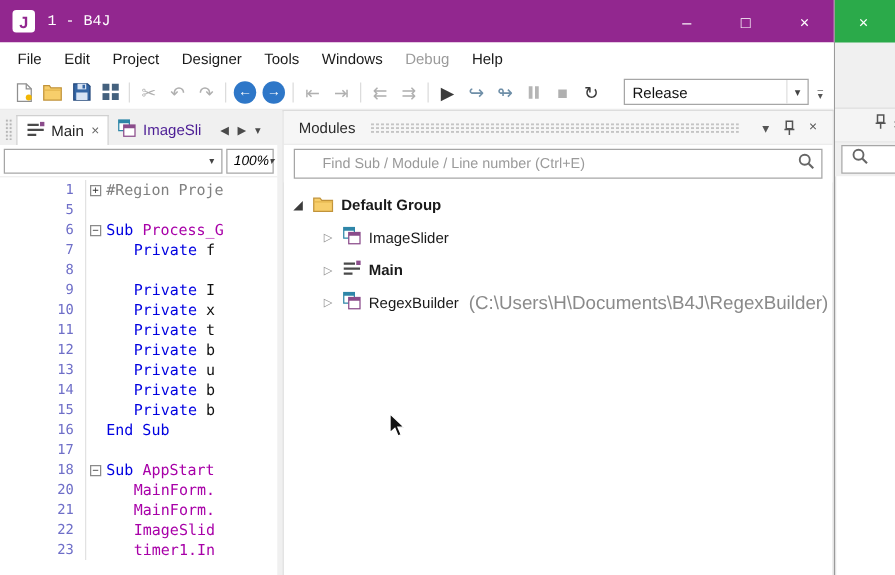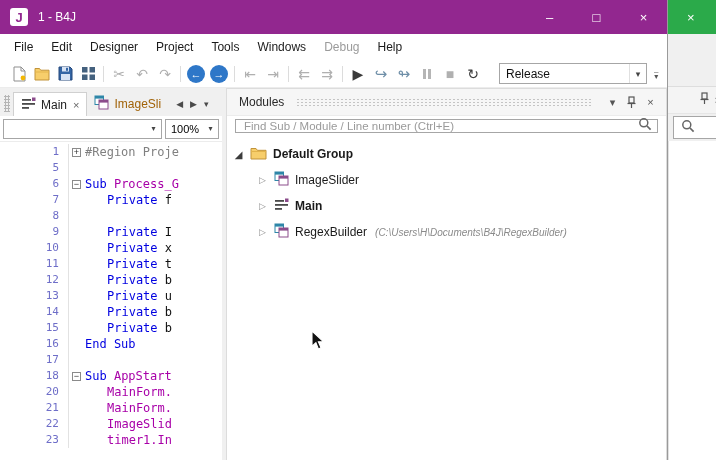--- a/index.html
+++ b/index.html
@@ -6,21 +6,21 @@
   body { font-family:"Liberation Sans", sans-serif; background:#d8d8d8; }
   .screen { position:relative; width:716px; height:460px; overflow:hidden; background:#f0f0f0; }
 
   
   .main-window { position:absolute; left:0; top:0; width:668px; height:460px; background:#fff;
                  display:flex; flex-direction:column; border-right:1px solid #9a9a9a; }
 
   .titlebar { height:34px; background:var(--title); display:flex; align-items:center; padding-left:10px; flex:none; }
   .app-icon { width:18px; height:18px; background:#fff; color:var(--title); font-weight:bold; font-size:13px;
               display:flex; align-items:center; justify-content:center; border-radius:3px; }
-  .title-text { margin-left:10px; font-size:12px; color:#fff; }
+  .title-text { margin-left:10px; font-size:12px; color:#fff;font-family:Liberation Mono, monospace; }
   .win-buttons { margin-left:auto; display:flex; height:100%; }
   .win-btn { width:47px; display:flex; align-items:center; justify-content:center; font-size:13px; color:#fff; }
 
   .menubar { height:26px; background:#fff; display:flex; align-items:center; padding-left:5px; font-size:12px; color:#1a1a1a; flex:none; }
   .menu-item { padding:0 9px; height:100%; display:flex; align-items:center; }
   .menu-item.disabled { color:#9b9b9b; }
 
   .toolbar { height:28px; background:#fff; display:flex; align-items:center; padding-left:8px; gap:1px; flex:none; border-bottom:1px solid #ececec; }
   .tb { width:22px; height:22px; display:flex; align-items:center; justify-content:center; font-size:14px; flex:none; }
   .tb.dim { color:#b0b0b0; }
@@ -39,29 +39,29 @@
   .body { flex:1; display:flex; min-height:0; background:#f0f0f0;justify-content:flex-end; }
 
   
   .left-pane { width:222px; flex:none; display:flex; flex-direction:column; min-height:0; }
   .tab-row { height:28px; background:#f0f0f0; display:flex; align-items:flex-end; padding-left:4px; flex:none; }
   .grip-v { width:6px; height:17px; margin:0 3px 4px 0;
             background-image:radial-gradient(#b5b5b5 1px, transparent 1.2px); background-size:3px 3px; }
   .tab { height:24px; display:flex; align-items:center; gap:5px; padding:0 7px; font-size:12px; color:#222; }
   .tab.active { background:#fff; border:1px solid #d0d0d0; border-bottom:none; }
   .tab .tclose { color:#666; font-size:11px; margin-left:1px; }
-  .tab.inactive { color:#a16207; }
+  .tab.inactive { color:#4c1d95; }
   .tab-nav { display:flex; gap:7px; margin:0 0 7px 8px; font-size:9px; color:#4a4a4a; align-items:center; }
 
   .combo-row { height:26px; background:#fff; display:flex; align-items:center; gap:3px; padding:2px 3px; flex:none; border-bottom:1px solid #ececec; }
   .mini-combo { height:20px; border:1px solid #a6a6a6; background:#fff; display:flex; align-items:center; font-size:11px; }
   .mini-combo .val { padding-left:5px; flex:1; }
   .mini-combo .arrow { width:15px; height:100%; display:flex; align-items:center; justify-content:center; font-size:8px; color:#444; }
   .member-combo { flex:1; }
-  .zoom-combo { width:54px; flex:none; }
+  .zoom-combo { width:38px; flex:none;font-style:italic; }
 
   .editor { flex:1; background:#fff; overflow:hidden; font-family:"DejaVu Sans Mono", monospace; font-size:12px; padding-top:2px; }
   .code-row { display:flex; height:16px; line-height:16px; }
   .ln { width:68px; flex:none; text-align:right; padding-right:9px; color:var(--lnum); font-size:11px; }
   .foldcol { width:17px; flex:none; border-left:1px solid #e2e2e2; padding-left:3px; display:flex; align-items:center; }
   .fbox { width:9px; height:9px; border:1px solid #8a8a8a; background:#fff; font-size:9px; line-height:7px;
           text-align:center; color:#333; font-family:"Liberation Sans",sans-serif; }
   .code { white-space:pre; }
   .code.ind { padding-left:22px; }
   .c-kw { color:var(--kw); }
@@ -71,31 +71,31 @@
 
   
   .splitter { width:4px; flex:none; background:#f0f0f0; }
   .right-pane { flex:1; display:flex; flex-direction:column; min-height:0; background:#fff; border:1px solid #dcdcdc; border-bottom:none; }
   .panel-header { height:27px; flex:none; background:#f6f6f6; display:flex; align-items:center;
                   padding:0 6px 0 12px; font-size:12px; color:#2a2a2a; border-bottom:1px solid #ececec; }
   .grip-h { flex:1; height:9px; margin:0 12px;
             background-image:radial-gradient(#c4c4c4 1px, transparent 1.2px); background-size:4px 3px; }
   .hdr-icon { width:19px; text-align:center; color:#555; font-size:11px; display:flex; align-items:center; justify-content:center; }
   .search-row { padding:3px 8px 3px 8px; flex:none; background:#fff; }
-  .search-box { height:14px; border:1px solid #a6a6a6; display:flex; align-items:center; padding:0 5px 0 8px; }
+  .search-box { height:24px; border:1px solid #a6a6a6; display:flex; align-items:center; padding:0 5px 0 22px; }
   .search-box input { border:none; outline:none; flex:1; font-size:11.5px; color:#333; font-family:"Liberation Sans",sans-serif; }
   .search-box input::placeholder { color:#9a9a9a; }
   .tree { flex:1; padding:5px 0 0 6px; font-size:12px; overflow:hidden; }
   .tree-row { height:26px; display:flex; align-items:center; gap:6px; }
   .tree-row.child { padding-left:24px; }
   .expander { width:11px; text-align:center; font-size:9px; color:#8f8f8f; flex:none; }
   .expander.open { color:#3c3c3c; font-size:10px; }
   .tree-label { color:#1a1a1a; }
   .tree-label.bold { font-weight:bold; }
-  .tree-path { color:#8a8a8a; font-size:10px; margin-left:2px; white-space:nowrap;font-style:italic; }
+  .tree-path { color:#8a8a8a; font-size:15px; margin-left:2px; white-space:nowrap; }
 
   
   .bg-window { position:absolute; left:668px; top:0; width:48px; height:460px; background:#f0f0f0; overflow:hidden; }
   .bg-title { height:34px; background:var(--green); display:flex; align-items:center; color:#fff; font-size:13px; padding-left:19px; }
   .bg-panelhdr { position:absolute; top:86px; left:0; right:0; height:28px; background:#f4f4f4;
                  border-top:1px solid #ddd; border-bottom:1px solid #e6e6e6;
                  display:flex; align-items:center; justify-content:flex-end; gap:5px; padding-right:0; }
   .bg-close { color:#555; font-size:11px; margin-right:-5px; }
   .bg-search { position:absolute; top:116px; left:5px; right:-2px; height:23px; background:#fff; border:1px solid #a6a6a6;
                display:flex; align-items:center; padding-left:7px; }
@@ -116,22 +116,22 @@
       <div class="win-buttons">
         <div class="win-btn">–</div>
         <div class="win-btn">□</div>
         <div class="win-btn">×</div>
       </div>
     </div>
 
     <div class="menubar">
       <span class="menu-item">File</span>
       <span class="menu-item">Edit</span>
+      <span class="menu-item">Project</span>
       <span class="menu-item">Designer</span>
-      <span class="menu-item">Project</span>
       <span class="menu-item">Tools</span>
       <span class="menu-item">Windows</span>
       <span class="menu-item disabled">Debug</span>
       <span class="menu-item">Help</span>
     </div>
 
     <div class="toolbar">
       <span class="tb">
         <svg width="15" height="16" viewBox="0 0 15 16">
             <path d="M2 1h7l4 4v10H2z" fill="#fff" stroke="#8f8f8f"></path>

